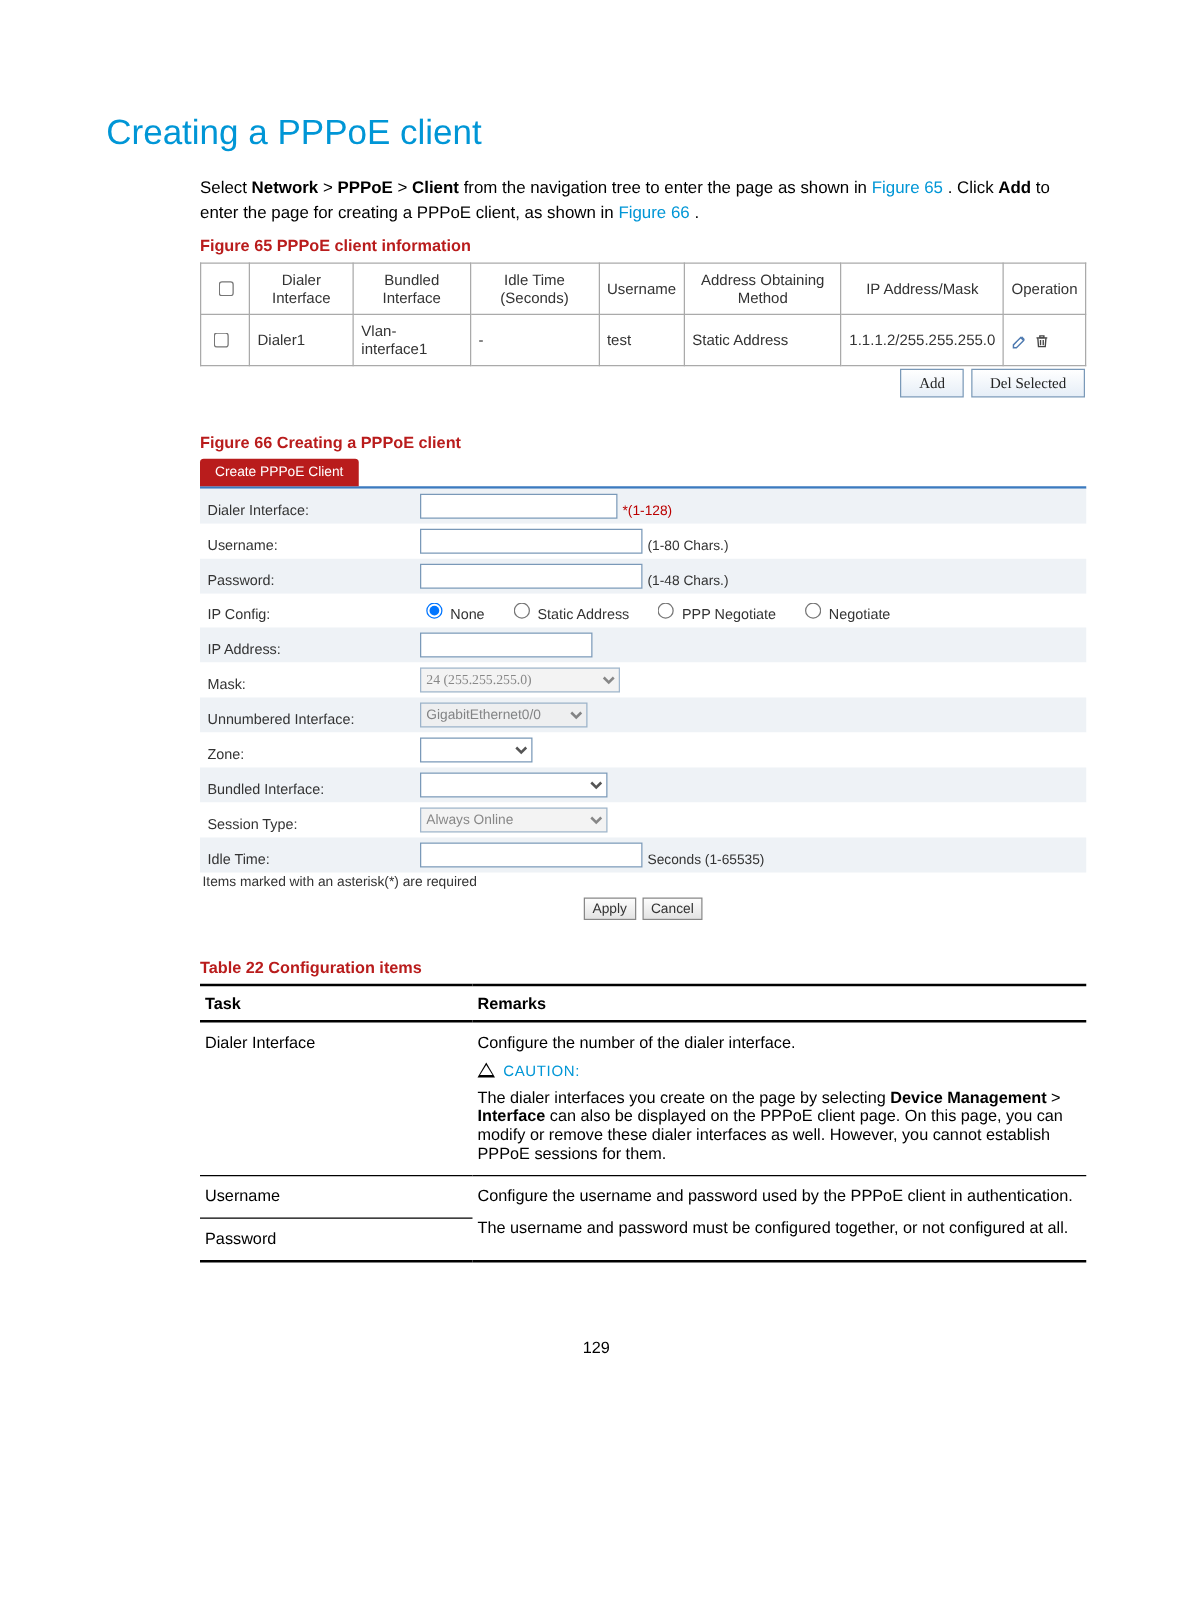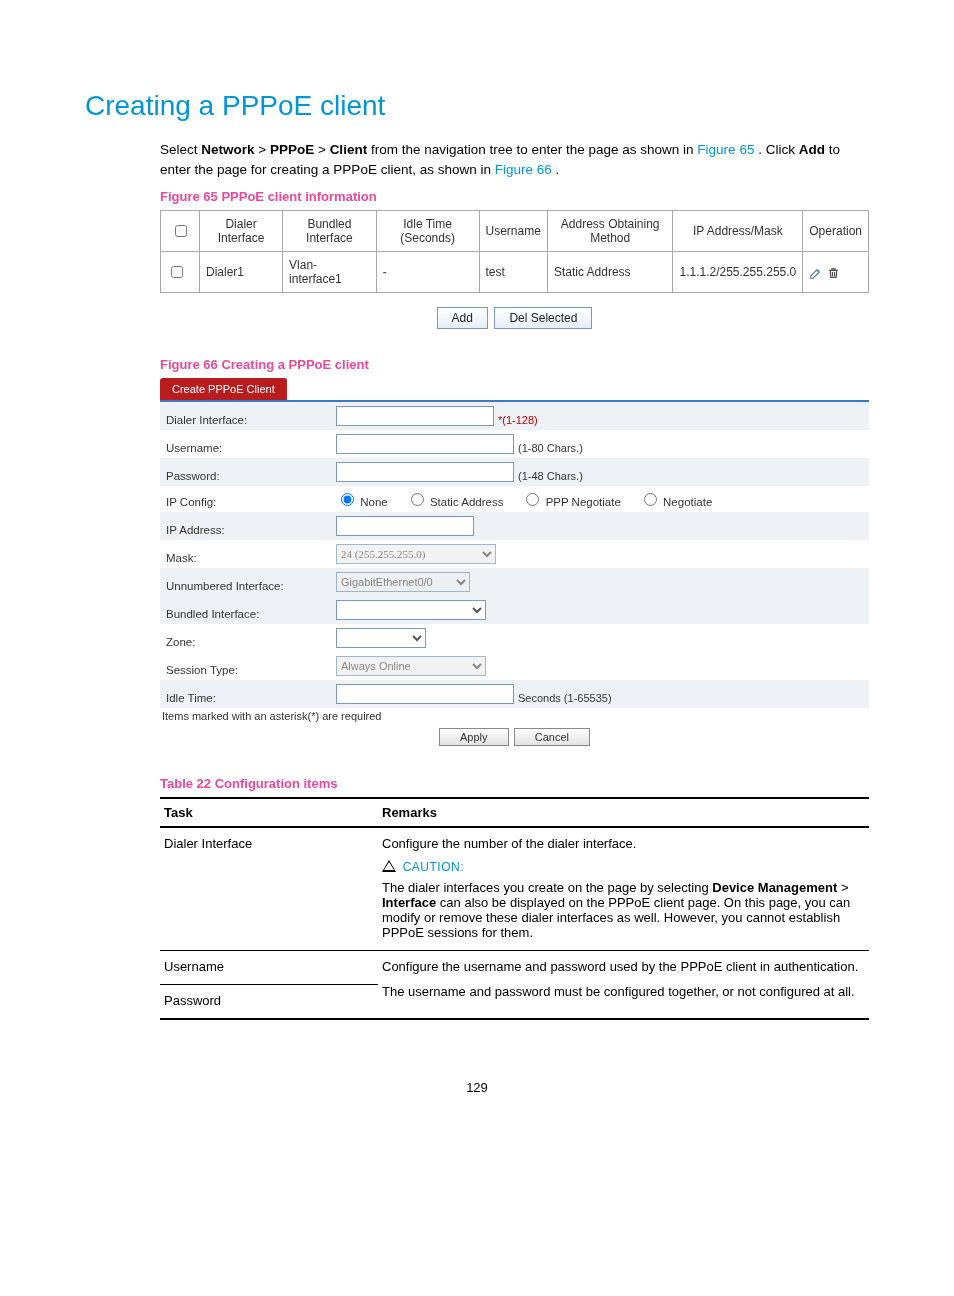--- a/index.html
+++ b/index.html
@@ -27,21 +27,21 @@
     font-size: 13.5px;
     line-height: 1.45;
     margin: 0 0 6px 0;
     color: #000;
   }
   a.link {
     color: #0096d6;
     text-decoration: none;
   }
   .fig-caption, .tab-caption {
-    color: #ec4899;
+    color: #b91c1c;
     font-weight: bold;
     font-size: 13px;
     margin: 10px 0 6px 0;
   }
   
   table.listing {
     border-collapse: collapse;
     width: 100%;
     font-size: 12px;
     color: #333;
@@ -54,22 +54,23 @@
   }
   table.listing th {
     background: #fff;
     font-weight: normal;
     text-align: center;
   }
   input[type="checkbox"].cb {
     width:12px;height:12px;
   }
   .btn-bar {
-    text-align: center;
-    margin: 14px 0 8px 0;
+    text-align: right;
+    margin: 2px 0 8px 0;
+    font-family: Liberation Serif, serif;
   }
   .winbtn {
     display: inline-block;
     border: 1px solid #7a99b8;
     background: linear-gradient(#fff,#e6eef7);
     font-size: 12px;
     padding: 3px 14px;
     margin: 0 1px;
     color: #222;
   }
@@ -116,21 +117,21 @@
     font-size:11px;
     color:#333;
     padding:2px 2px 2px 2px;
   }
   .apply-bar { text-align:center; padding:4px 0; }
   .smbtn {
     display:inline-block;
     border:1px solid #888;
     background:linear-gradient(#fdfdfd,#e3e3e3);
     font-size:11px;
-    padding:2px 20px;
+    padding:2px 6px;
     margin:0 1px;
   }
   
   table.config {
     border-collapse: collapse;
     width:100%;
     font-size:13px;
     margin-top:4px;
   }
   table.config th {
@@ -283,27 +284,27 @@
         <input class="txt" style="width: 130px;">
       </div>
       <div class="row even">
         <span class="lbl">Mask:</span>
         <select class="sel" disabled="" style="width:160px;font-family:Liberation Serif, serif;"><option>24 (255.255.255.0)</option></select>
       </div>
       <div class="row odd">
         <span class="lbl">Unnumbered Interface:</span>
         <select class="sel" disabled="" style="width:134px;"><option>GigabitEthernet0/0</option></select>
       </div>
+      <div class="row even">
+        <span class="lbl">Zone:</span>
+        <select class="sel" style="width:90px;background:#fff;"><option></option></select>
+      </div>
       <div class="row odd">
         <span class="lbl">Bundled Interface:</span>
         <select class="sel" style="width:150px;background:#fff;"><option></option></select>
-      </div>
-      <div class="row even">
-        <span class="lbl">Zone:</span>
-        <select class="sel" style="width:90px;background:#fff;"><option></option></select>
       </div>
       <div class="row even">
         <span class="lbl">Session Type:</span>
         <select class="sel" disabled="" style="width:150px;"><option>Always Online</option></select>
       </div>
       <div class="row odd">
         <span class="lbl">Idle Time:</span>
         <input class="txt" style="width: 170px;">
         <span class="hint">Seconds (1-65535)</span>
       </div>

